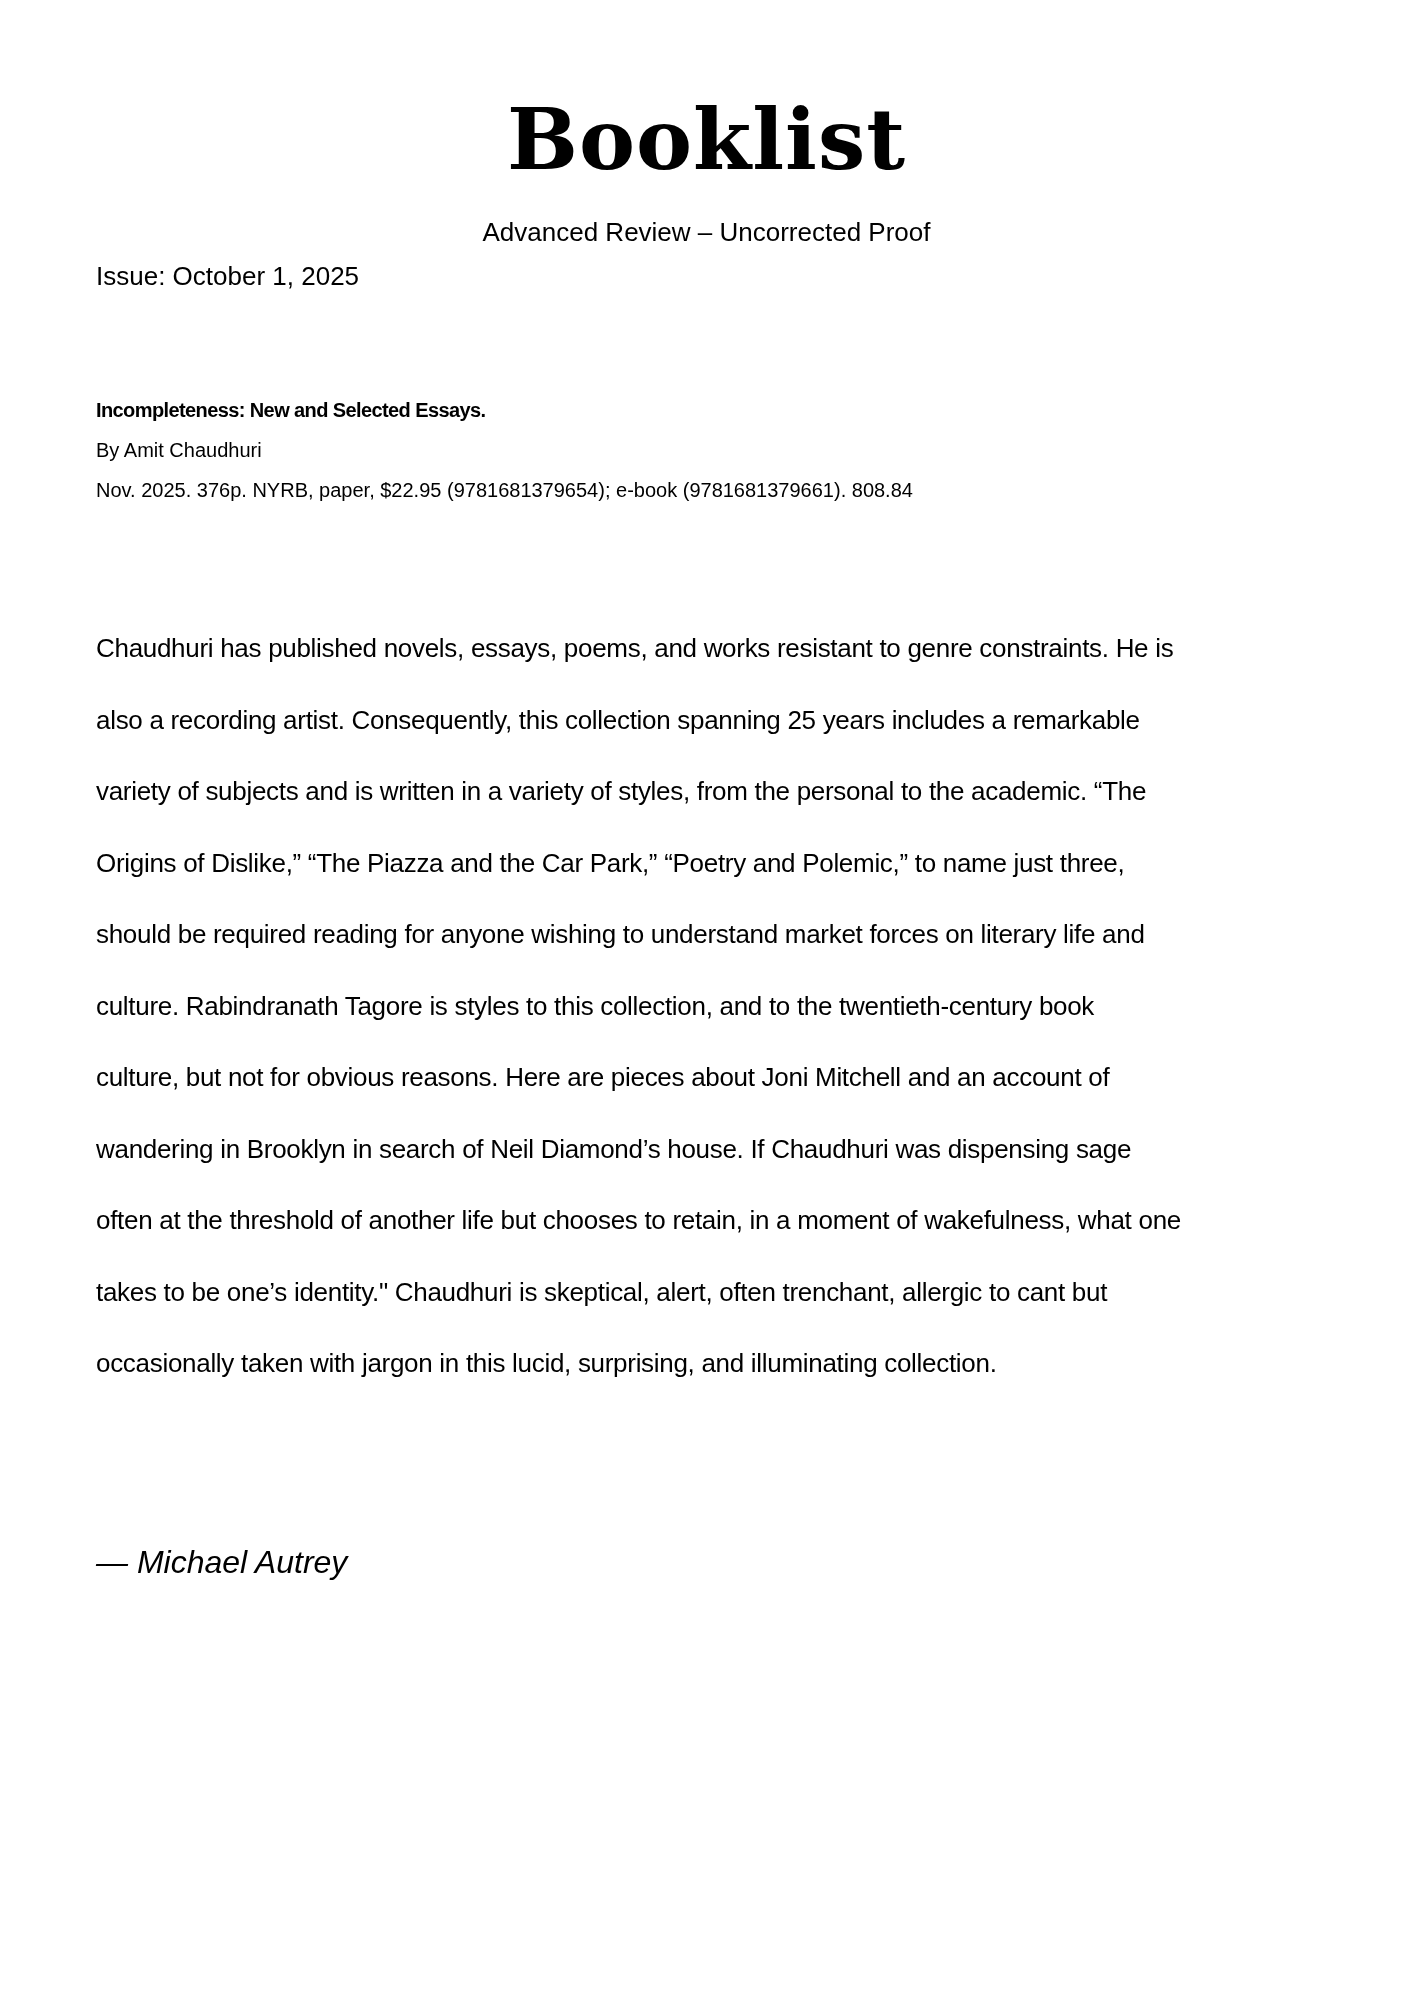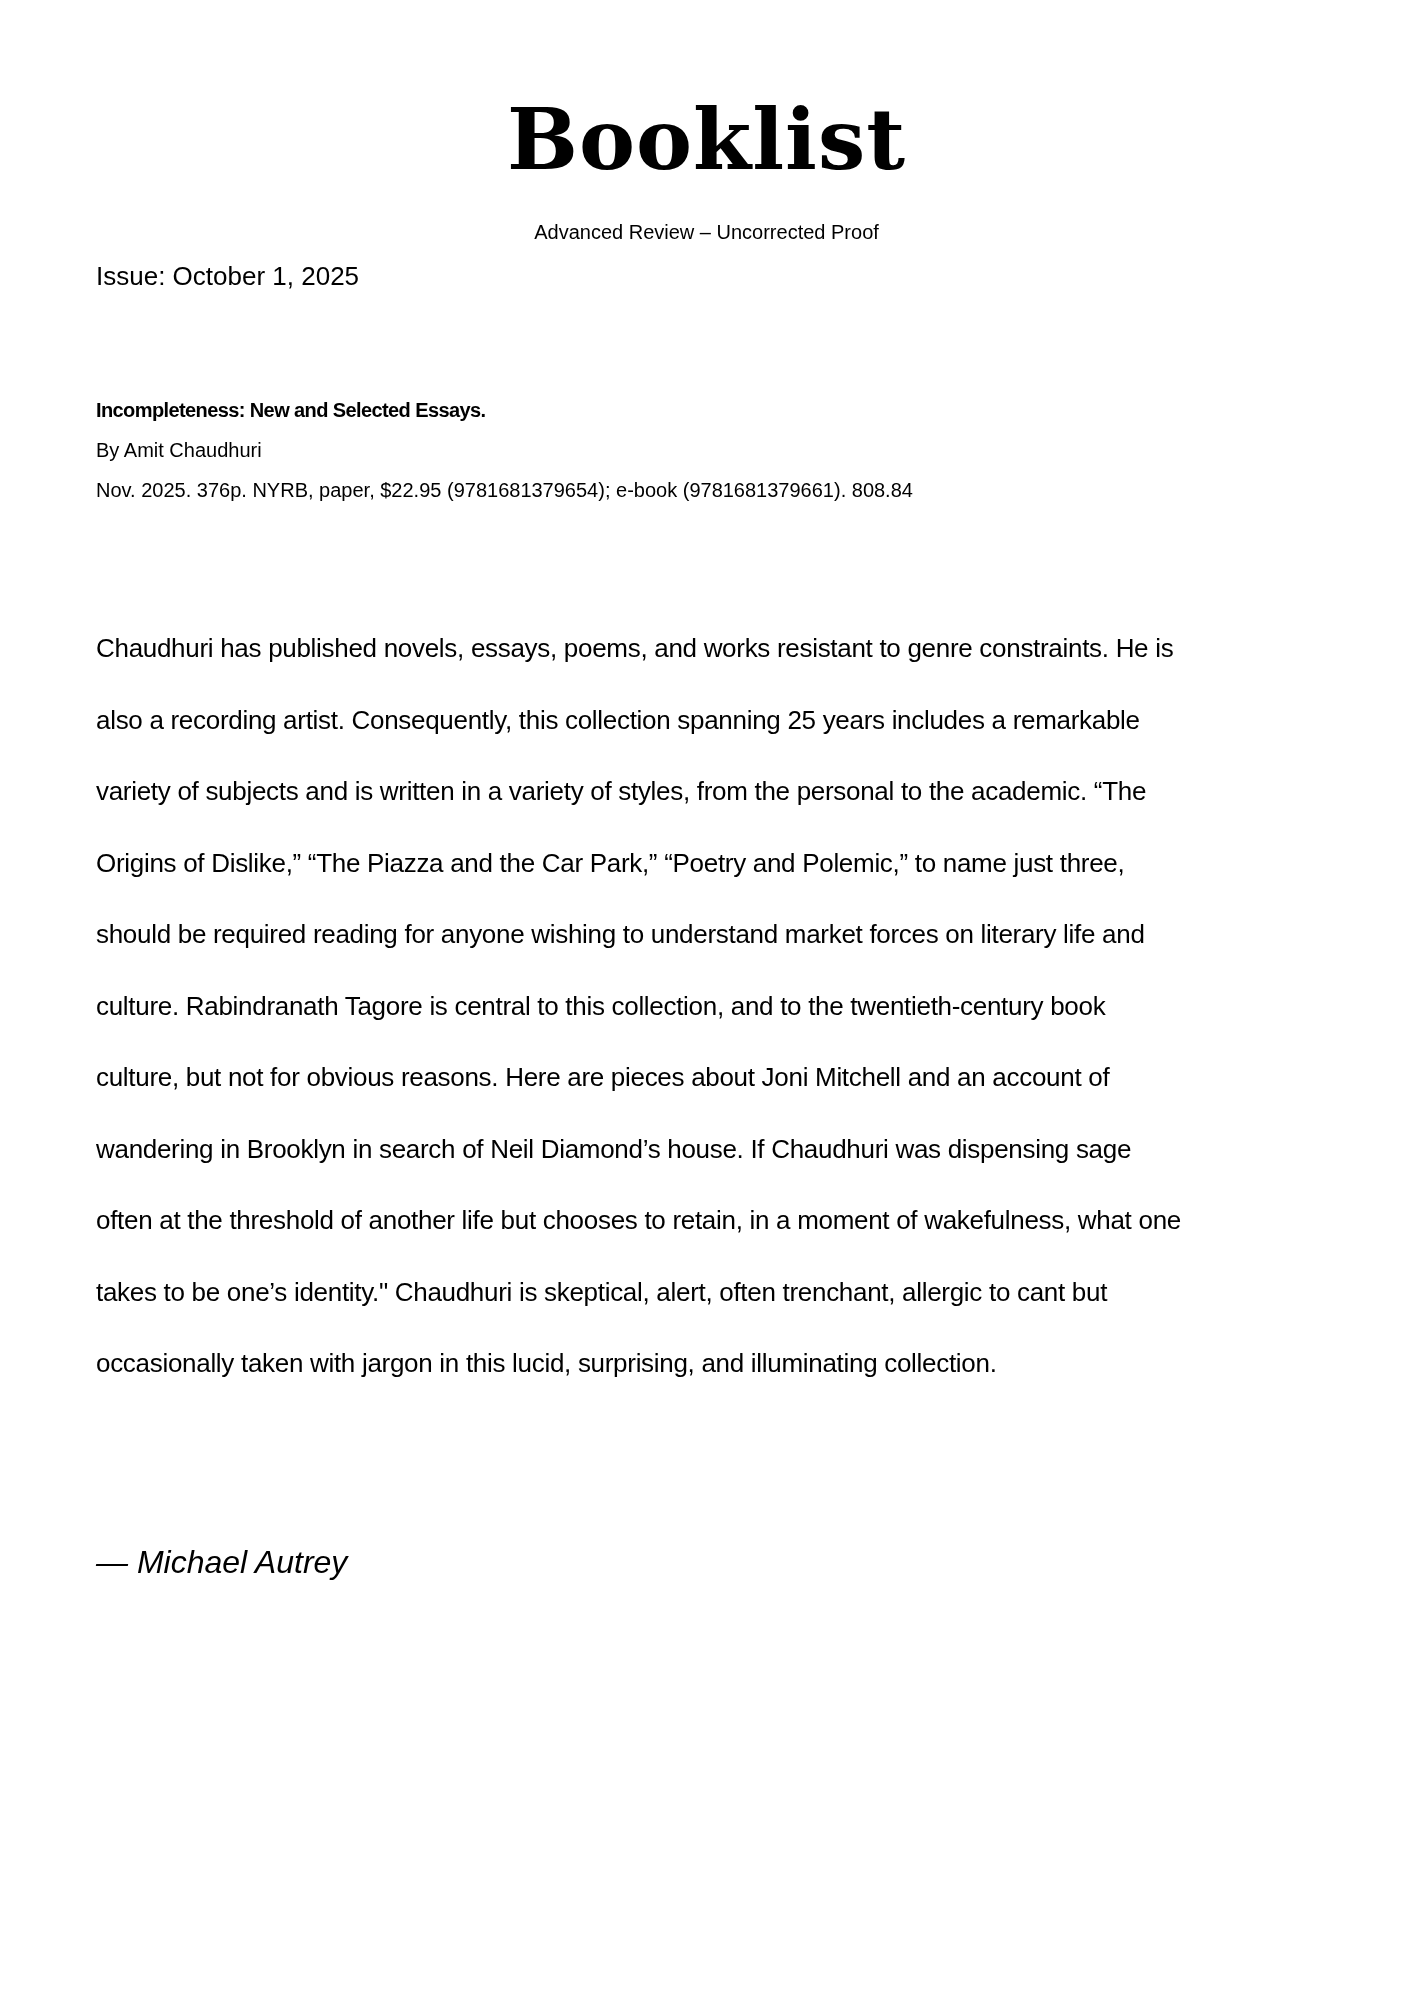--- a/index.html
+++ b/index.html
@@ -31,21 +31,21 @@
       font-size: 84px;
       line-height: 96px;
       letter-spacing: 1px;
     }
     .subtitle {
       position: absolute;
       left: 0;
       top: 216px;
       width: 1413px;
       text-align: center;
-      font-size: 20px;
+      font-size: 26px;
       line-height: 32px;
     }
     .issue {
       position: absolute;
       left: 96px;
       top: 260px;
       font-size: 26px;
       line-height: 32px;
     }
     .book-info {
@@ -97,21 +97,21 @@
     <div>By Amit Chaudhuri</div>
     <div>Nov. 2025. 376p. NYRB, paper, $22.95 (9781681379654); e-book (9781681379661). 808.84</div>
   </div>
 
   <div class="body-text">
     <div class="body-line">Chaudhuri has published novels, essays, poems, and works resistant to genre constraints. He is</div>
     <div class="body-line">also a recording artist. Consequently, this collection spanning 25 years includes a remarkable</div>
     <div class="body-line">variety of subjects and is written in a variety of styles, from the personal to the academic. “The</div>
     <div class="body-line">Origins of Dislike,” “The Piazza and the Car Park,” “Poetry and Polemic,” to name just three,</div>
     <div class="body-line">should be required reading for anyone wishing to understand market forces on literary life and</div>
-    <div class="body-line">culture. Rabindranath Tagore is central to this collection, and to the twentieth-century book</div>
+    <div class="body-line">culture. Rabindranath Tagore is styles to this collection, and to the twentieth-century book</div>
     <div class="body-line">culture, but not for obvious reasons. Here are pieces about Joni Mitchell and an account of</div>
     <div class="body-line">wandering in Brooklyn in search of Neil Diamond’s house. If Chaudhuri was dispensing sage</div>
     <div class="body-line">often at the threshold of another life but chooses to retain, in a moment of wakefulness, what one</div>
     <div class="body-line">takes to be one’s identity." Chaudhuri is skeptical, alert, often trenchant, allergic to cant but</div>
     <div class="body-line">occasionally taken with jargon in this lucid, surprising, and illuminating collection.</div>
   </div>
 
   <div class="signature">— Michael Autrey</div>
 
 </div>

